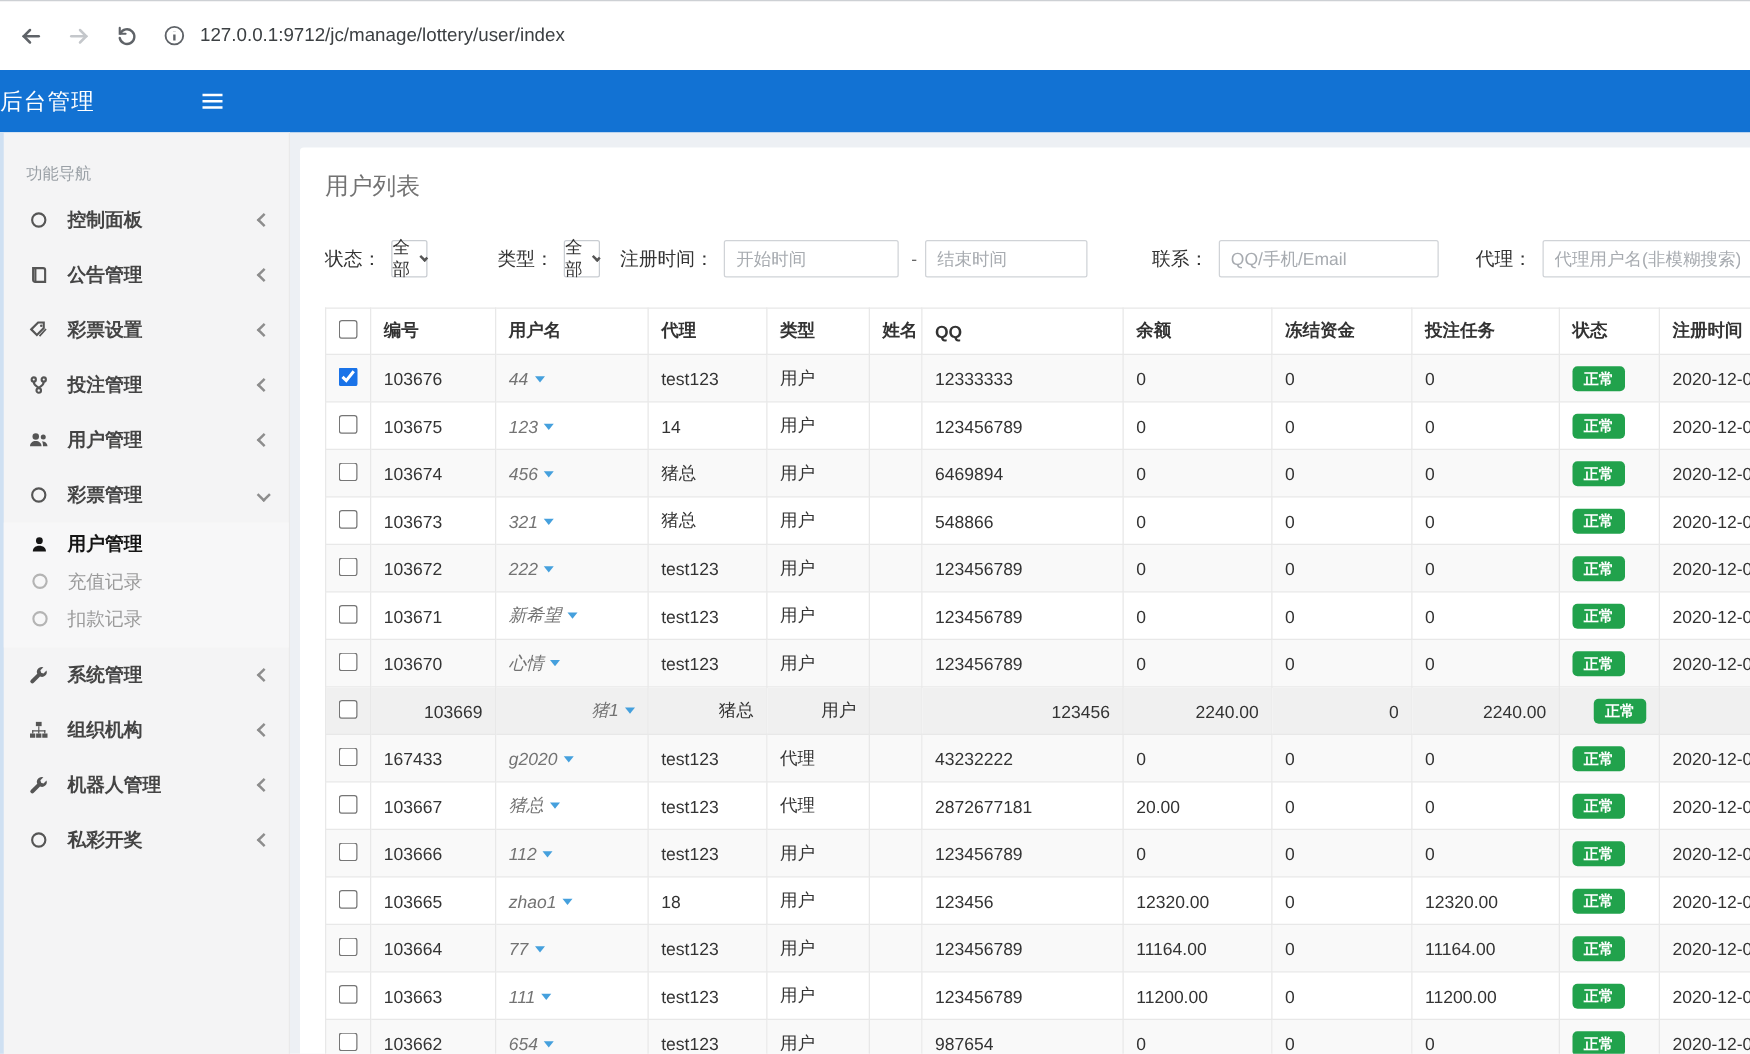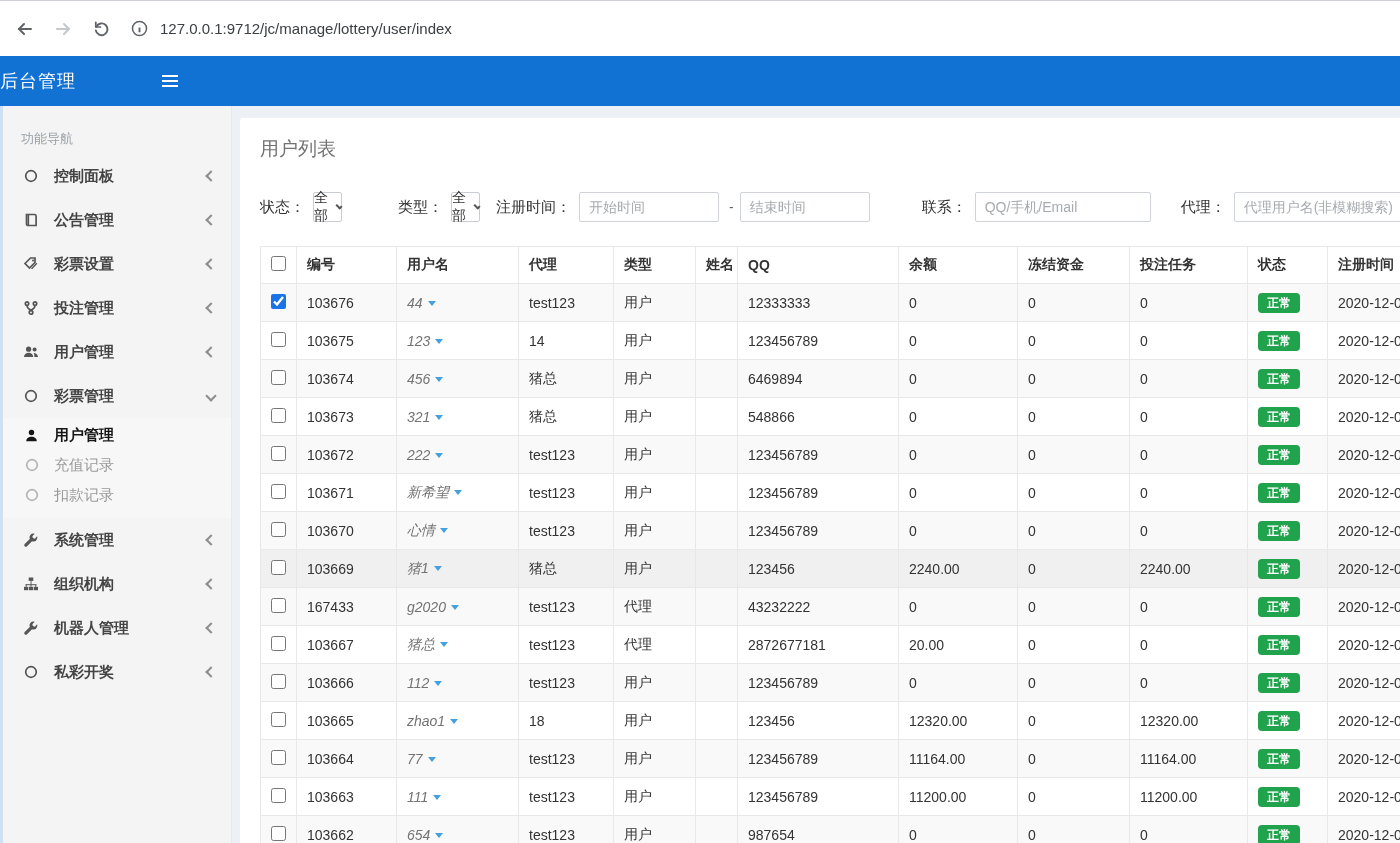--- a/index.html
+++ b/index.html
@@ -59,21 +59,21 @@
 
   
   .table-wrap { margin-left:8px; }
   table.users { border-collapse:collapse; table-layout:fixed; width:1217px; font-size:14px; color:#333; }
   .users th, .users td { border:1px solid #e8e8e8; padding:0 10px; text-align:left;
     white-space:nowrap; overflow:hidden; }
   .users th { height:37px; font-weight:700; background:#fff; }
   .users td { height:38px; }
   .users .c-check { text-align:center; padding:0; }
   tr.striped td { background:#f9f9f9; }
-  tr.hovered td { background:#f0f0f0; }
+  tr.hovered td { background:#f0f0f0;text-align:right; }
   input[type=checkbox] { width:15px; height:15px; accent-color:#1a73e8; cursor:pointer; }
   a.user-link { color:#737373; text-decoration:none; cursor:pointer;font-style:italic; }
   .caret { display:inline-block; width:0; height:0; border-left:4px solid transparent;
     border-right:4px solid transparent; border-top:5px solid #45a0dd; margin-left:5px; vertical-align:middle; }
   .badge-ok { display:inline-block; background:#21a24c; color:#fff; font-size:12px; font-weight:700;
     padding:4px 9px; border-radius:4px; line-height:1; }
 </style>
 </head>
 <body>
 

